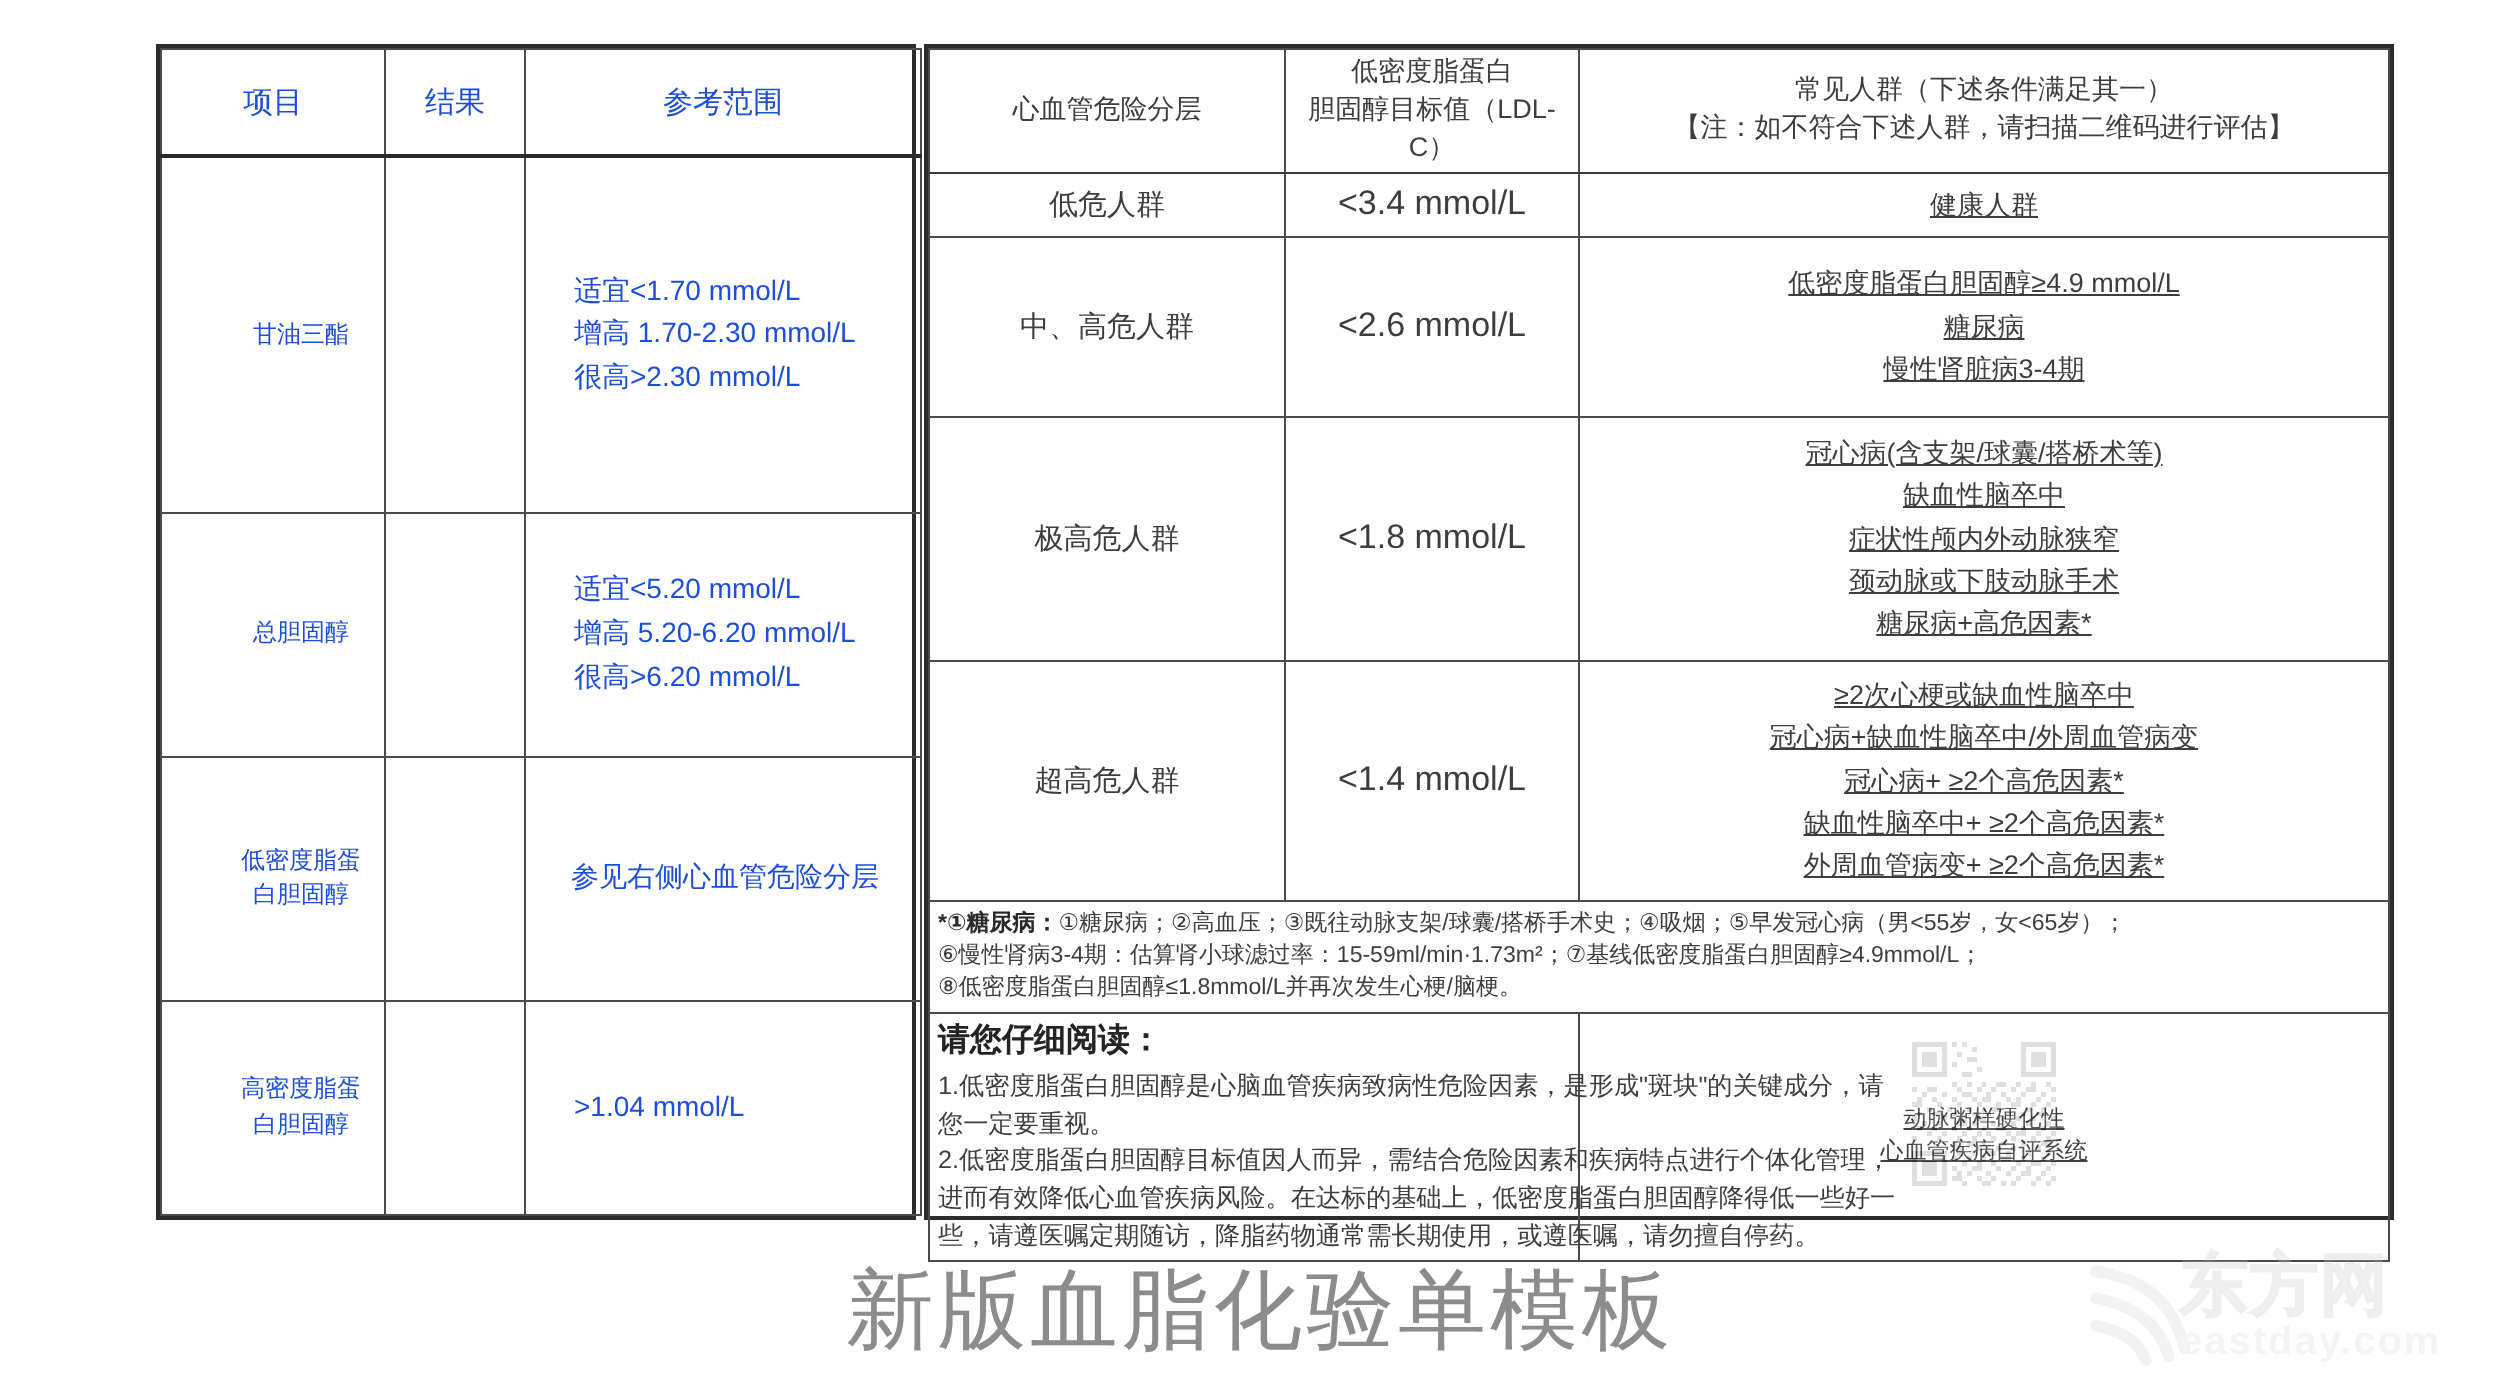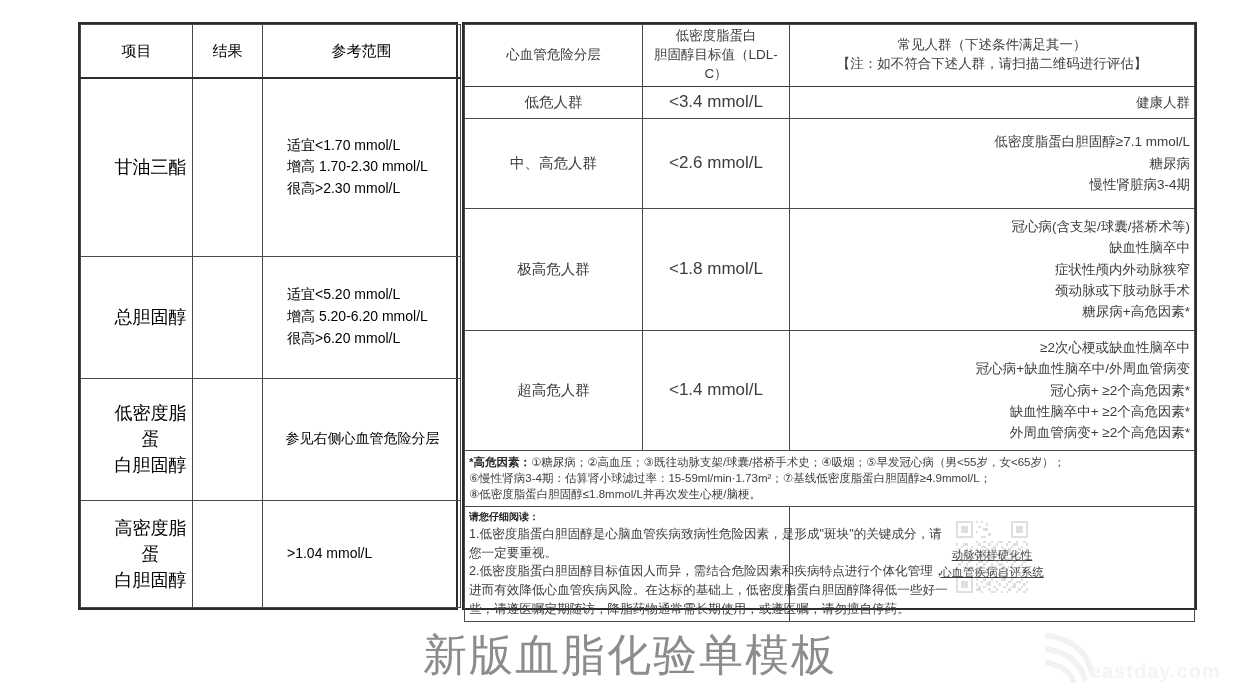--- a/index.html
+++ b/index.html
@@ -31,30 +31,30 @@
     width: 100%;
     height: 100%;
     border-collapse: collapse;
     table-layout: fixed;
   }
   #left-table th, #left-table td {
     border: 1px solid #4a4a4a;
     text-align: center;
     vertical-align: middle;
     font-weight: normal;
-    color: #000000;
+    color: #1d4ed8;
     padding: 2px 4px;
   }
   #left-table th {
     font-size: 15px;
     height: 48px;
     border-bottom: 2px solid #2c2c2c;
   }
   #left-table td.item-name {
-    font-size: 18px;
+    font-size: 12px;
     line-height: 1.45;
     padding-left: 32px;
   }
   #left-table td.result-col { }
   #left-table td.ref-col {
     text-align: left;
     padding-left: 24px;
     font-size: 14px;
     line-height: 1.55;
   }
@@ -102,24 +102,25 @@
 
   td.strat-cell {
     text-align: center;
     font-size: 14.5px;
   }
   td.target-cell {
     text-align: center;
     font-size: 17px;
   }
   td.pop-cell {
-    text-align: right;
+    text-align: center;
     padding-left: 10px;
     font-size: 13.5px;
     line-height: 1.58;
+    text-decoration: underline;
   }
   td.pop-cell .ln { display: block; white-space: nowrap; }
 
   
   td.footnote-cell {
     text-align: left;
     padding: 4px 6px 4px 6px;
     font-size: 11.5px;
     line-height: 1.42;
     vertical-align: top;
@@ -133,21 +134,21 @@
     padding: 5px 8px 5px 7px;
     font-size: 12.6px;
     line-height: 1.5;
     vertical-align: top;
   }
   td.read-cell .rd-title {
     display: block;
     font-weight: bold;
     color: #242424;
     margin-bottom: 1px;
-    font-size: 10px;
+    font-size: 16px;
   }
   td.read-cell .rd-line { display: block; white-space: nowrap; }
 
   td.qr-cell {
     text-align: center;
     vertical-align: bottom;
     padding: 0 2px 6px 2px;
     position: relative;
     text-decoration: underline;
   }
@@ -307,21 +308,21 @@
         <td class="target-cell">&lt;3.4 mmol/L</td>
         <td class="pop-cell">
           <span class="ln">健康人群</span>
         </td>
       </tr>
 
       <tr style="height:90px;">
         <td class="strat-cell">中、高危人群</td>
         <td class="target-cell">&lt;2.6 mmol/L</td>
         <td class="pop-cell">
-          <span class="ln">低密度脂蛋白胆固醇≥7.1 mmol/L</span>
+          <span class="ln">低密度脂蛋白胆固醇≥4.9 mmol/L</span>
           <span class="ln">糖尿病</span>
           <span class="ln">慢性肾脏病3-4期</span>
         </td>
       </tr>
 
       <tr style="height:122px;">
         <td class="strat-cell">极高危人群</td>
         <td class="target-cell">&lt;1.8 mmol/L</td>
         <td class="pop-cell">
           <span class="ln">冠心病(含支架/球囊/搭桥术等)</span>
@@ -339,21 +340,21 @@
           <span class="ln">≥2次心梗或缺血性脑卒中</span>
           <span class="ln">冠心病+缺血性脑卒中/外周血管病变</span>
           <span class="ln">冠心病+ ≥2个高危因素*</span>
           <span class="ln">缺血性脑卒中+ ≥2个高危因素*</span>
           <span class="ln">外周血管病变+ ≥2个高危因素*</span>
         </td>
       </tr>
 
       <tr style="height:56px;">
         <td class="footnote-cell" colspan="3">
-          <span class="fn-line"><b class="fn-bold">*高危因素：</b><span>①糖尿病；②高血压；③既往动脉支架/球囊/搭桥手术史；④吸烟；⑤早发冠心病（男&lt;55岁，女&lt;65岁）；</span></span>
+          <span class="fn-line"><b class="fn-bold">*①糖尿病：</b><span>①糖尿病；②高血压；③既往动脉支架/球囊/搭桥手术史；④吸烟；⑤早发冠心病（男&lt;55岁，女&lt;65岁）；</span></span>
           <span class="fn-line">⑥慢性肾病3-4期：估算肾小球滤过率：15-59ml/min·1.73m²；⑦基线低密度脂蛋白胆固醇≥4.9mmol/L；</span>
           <span class="fn-line">⑧低密度脂蛋白胆固醇≤1.8mmol/L并再次发生心梗/脑梗。</span>
         </td>
       </tr>
 
       <tr>
         <td class="read-cell" colspan="2">
           <span class="rd-title">请您仔细阅读：</span>
           <span class="rd-line">1.低密度脂蛋白胆固醇是心脑血管疾病致病性危险因素，是形成"斑块"的关键成分，请</span>
           <span class="rd-line">您一定要重视。</span>
@@ -553,14 +554,15 @@
 <div id="bottom-caption">新版血脂化验单模板</div>
 
 <div id="watermark">
   <svg class="wm-swoosh" viewBox="0 0 60 60" aria-hidden="true">
     <g fill="none" stroke="#d5d5d5" stroke-width="6" stroke-linecap="round">
       <path d="M4 10 C 30 14, 44 26, 50 50"></path>
       <path d="M4 24 C 24 28, 36 36, 42 54"></path>
       <path d="M4 38 C 18 41, 26 46, 30 56"></path>
     </g>
   </svg>
+  <div class="wm-cn">东方网</div>
   <div class="wm-en">eastday.com</div>
 </div>
 
 </body></html>

